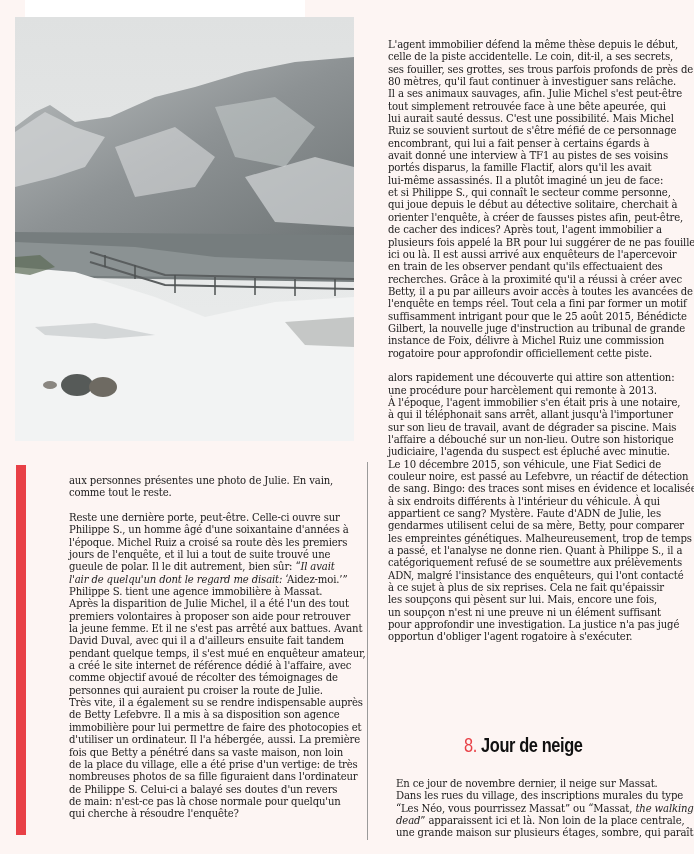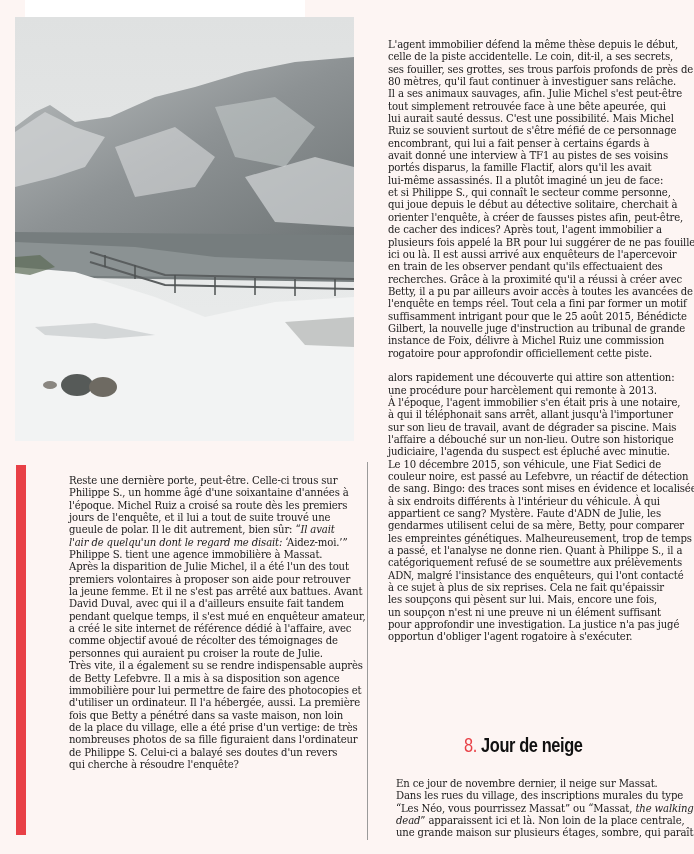--- a/index.html
+++ b/index.html
@@ -93,21 +93,25 @@
     <ellipse cx="88" cy="370" rx="14" ry="10" fill="#6e6a62"></ellipse>
     <ellipse cx="35" cy="368" rx="7" ry="4" fill="#8a8680"></ellipse>
   </svg>
 </div>
 
 <div class="red-bar"></div>
 <div class="col-rule"></div>
 
 <div class="text-col left-col">
   <p>
-    <span class="line">Reste une dernière porte, peut-être. Celle-ci trous sur</span>
+    <span class="line">aux personnes présentes une photo de Julie. En vain,</span>
+    <span class="line">comme tout le reste.</span>
+  </p>
+  <p>
+    <span class="line">Reste une dernière porte, peut-être. Celle-ci ouvre sur</span>
     <span class="line">Philippe S., un homme âgé d'une soixantaine d'années à</span>
     <span class="line">l'époque. Michel Ruiz a croisé sa route dès les premiers</span>
     <span class="line">jours de l'enquête, et il lui a tout de suite trouvé une</span>
     <span class="line"><span>gueule de polar. Il le dit autrement, bien sûr: “</span><em>Il avait</em></span>
     <span class="line"><em>l'air de quelqu'un dont le regard me disait:</em><span> ‘Aidez-moi.’”</span></span>
     <span class="line">Philippe S. tient une agence immobilière à Massat.</span>
     <span class="line">Après la disparition de Julie Michel, il a été l'un des tout</span>
     <span class="line">premiers volontaires à proposer son aide pour retrouver</span>
     <span class="line">la jeune femme. Et il ne s'est pas arrêté aux battues. Avant</span>
     <span class="line">David Duval, avec qui il a d'ailleurs ensuite fait tandem</span>
@@ -116,20 +120,21 @@
     <span class="line">comme objectif avoué de récolter des témoignages de</span>
     <span class="line">personnes qui auraient pu croiser la route de Julie.</span>
     <span class="line">Très vite, il a également su se rendre indispensable auprès</span>
     <span class="line">de Betty Lefebvre. Il a mis à sa disposition son agence</span>
     <span class="line">immobilière pour lui permettre de faire des photocopies et</span>
     <span class="line">d'utiliser un ordinateur. Il l'a hébergée, aussi. La première</span>
     <span class="line">fois que Betty a pénétré dans sa vaste maison, non loin</span>
     <span class="line">de la place du village, elle a été prise d'un vertige: de très</span>
     <span class="line">nombreuses photos de sa fille figuraient dans l'ordinateur</span>
     <span class="line">de Philippe S. Celui-ci a balayé ses doutes d'un revers</span>
+    <span class="line">de main: n'est-ce pas là chose normale pour quelqu'un</span>
     <span class="line">qui cherche à résoudre l'enquête?</span>
   </p>
 </div>
 
 <div class="text-col right-col">
   <p>
     <span class="line">L'agent immobilier défend la même thèse depuis le début,</span>
     <span class="line">celle de la piste accidentelle. Le coin, dit-il, a ses secrets,</span>
     <span class="line">ses fouiller, ses grottes, ses trous parfois profonds de près de</span>
     <span class="line">80 mètres, qu'il faut continuer à investiguer sans relâche.</span>

